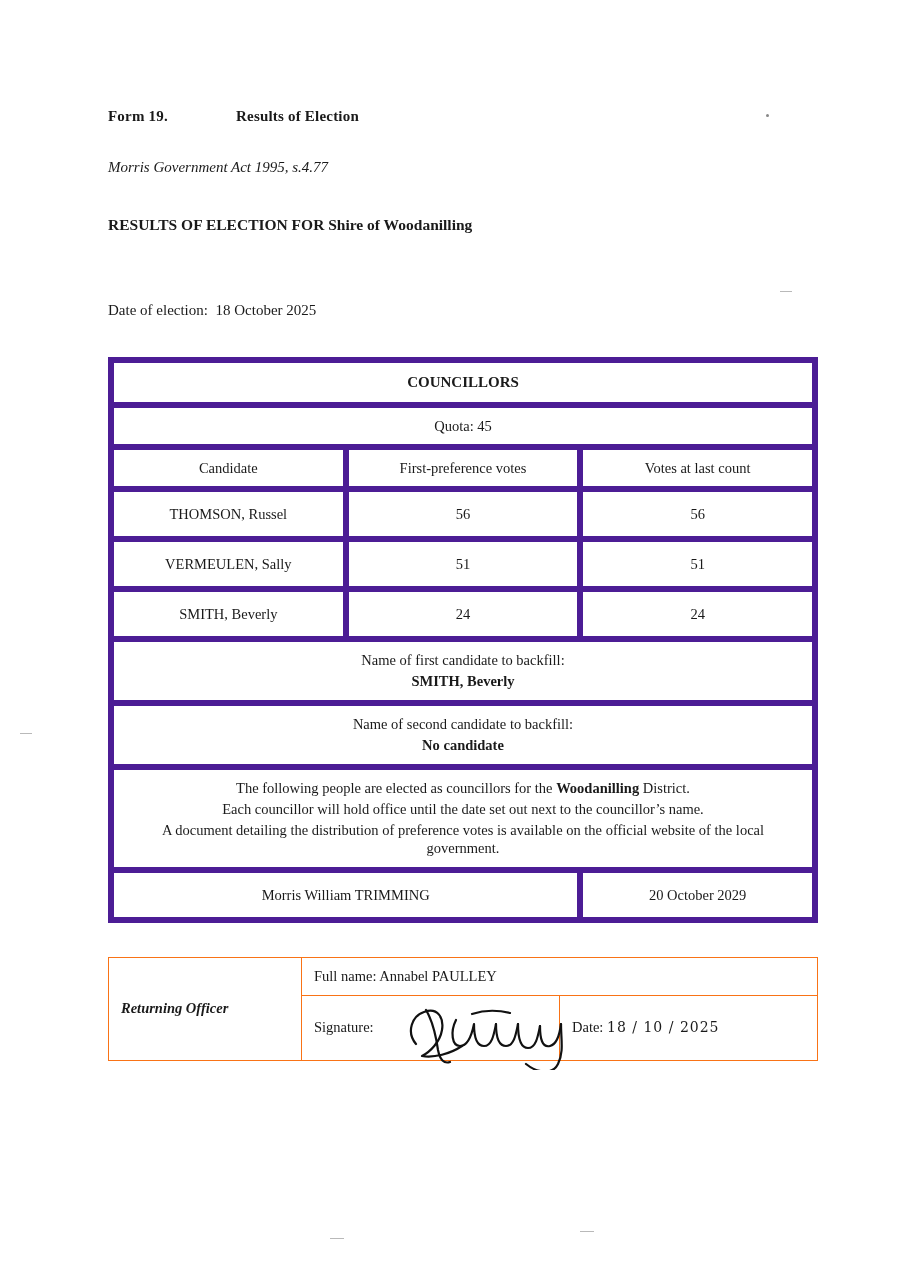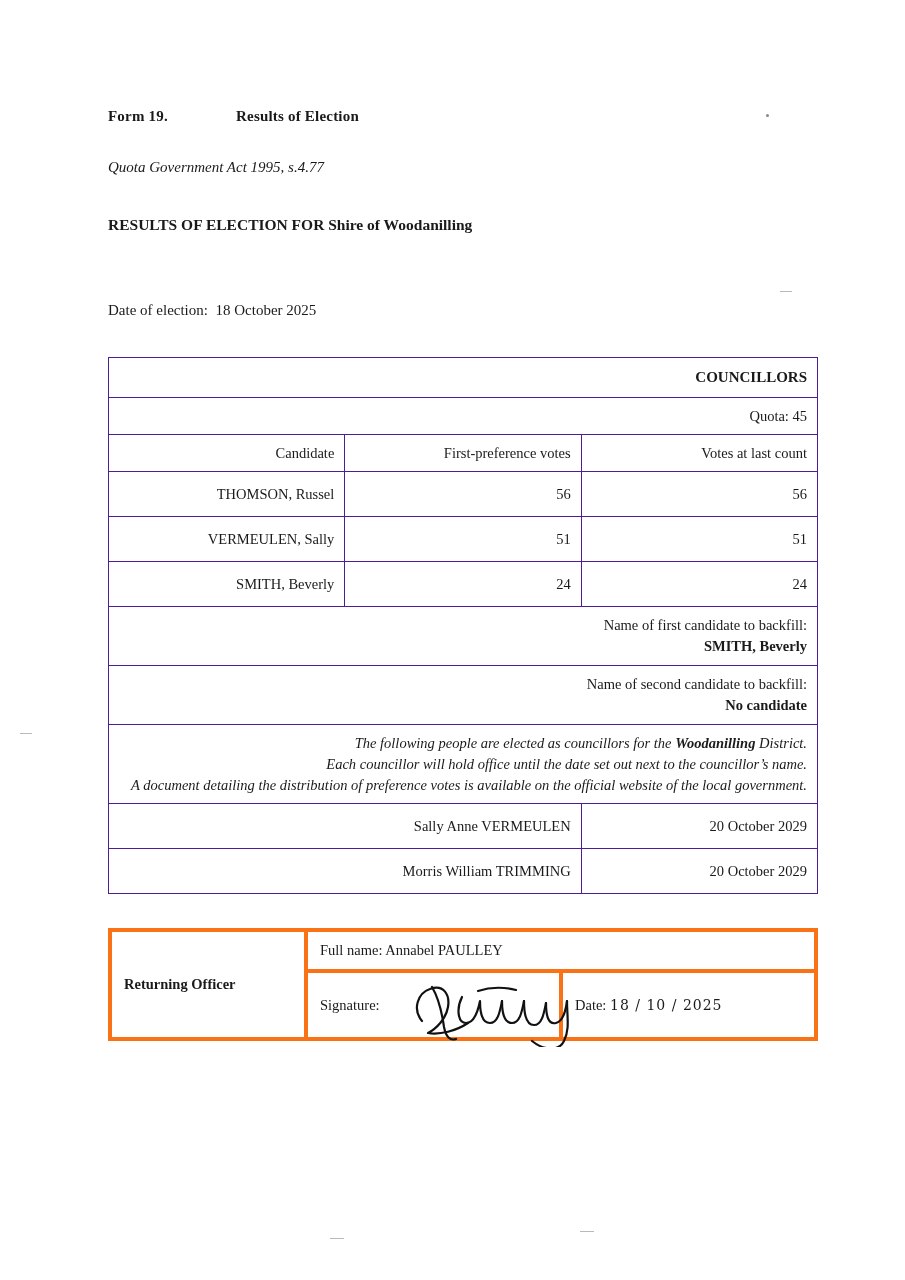--- a/index.html
+++ b/index.html
@@ -52,25 +52,25 @@
   .date-line {
     font-size: 15px;
     margin-bottom: 38px;
   }
   .tbl {
     border-collapse: collapse;
     width: 710px;
     table-layout: fixed;
   }
   .tbl td, .tbl th {
-    border: 1px solid #4c1d95;
+    border: 6px solid #4c1d95;
     padding: 9px 10px 9px 10px;
     font-size: 14.5px;
     font-weight: normal;
-    text-align: right;
+    text-align: center;
     vertical-align: middle;
     line-height: 1.25;
   }
   .sec-head td {
     font-weight: bold;
     font-size: 15px;
     padding-top: 10px;
     padding-bottom: 10px;
   }
   .num {
@@ -84,42 +84,42 @@
     padding-bottom: 8px;
     line-height: 1.45;
   }
   .backfill b {
     font-weight: bold;
   }
   .note-cell {
     padding-top: 10px;
     padding-bottom: 10px;
     line-height: 1.55;
-    font-style: italic;
   }
   .note-cell p {
     margin: 0 0 3px 0;
   }
   .note-cell p:last-child { margin-bottom: 0; }
   .ro-tbl {
     border-collapse: collapse;
     width: 710px;
     table-layout: fixed;
     margin-top: 34px;
   }
   .ro-tbl td {
-    border: 4px solid #f97316;
+    border: 1px solid #f97316;
     font-size: 14.5px;
     padding: 10px 12px;
     vertical-align: middle;
   }
   .ro-label {
     font-weight: bold;
     font-size: 15px;
     width: 168px;
+    font-style: italic;
   }
   .sig-cell {
     position: relative;
     height: 44px;
   }
   .sig-svg {
     position: absolute;
     left: 96px;
     top: -16px;
     pointer-events: none;
@@ -154,21 +154,21 @@
   <div class="tick" style="left:20px; top:685px; width:12px; height:1px;"></div>
   <div class="tick" style="left:330px; top:1190px; width:14px; height:1px;"></div>
   <div class="tick" style="left:580px; top:1183px; width:14px; height:1px;"></div>
 
   <div class="content">
 
     <div class="form-head">
       <span class="form-no">Form 19.</span><span>Results of Election</span>
     </div>
 
-    <div class="act-line">Quota Government Act 1995, s.4.77</div>
+    <div class="act-line">Morris Government Act 1995, s.4.77</div>
 
     <div class="results-title">RESULTS OF ELECTION FOR Shire of Woodanilling</div>
 
     <div class="date-line">
       <span>Date of election:</span>
       &nbsp;<span>18 October 2025</span>
     </div>
 
     <table class="tbl">
       <tbody>
@@ -213,24 +213,20 @@
       </tr>
 
       <tr>
         <td colspan="3" class="note-cell">
           <p><span>The following people are elected as councillors for the </span><b>Woodanilling</b><span> District.</span></p>
           <p>Each councillor will hold office until the date set out next to the councillor’s name.</p>
           <p>A document detailing the distribution of preference votes is available on the official website of the local government.</p>
         </td>
       </tr>
 
-      <tr class="tall">
-        <td colspan="2">Sally Anne VERMEULEN</td>
-        <td>20 October 2029</td>
-      </tr>
       <tr class="tall">
         <td colspan="2">Morris William TRIMMING</td>
         <td>20 October 2029</td>
       </tr>
     </tbody>
       </table>
 
     <table class="ro-tbl">
       <tbody>
           <tr>

